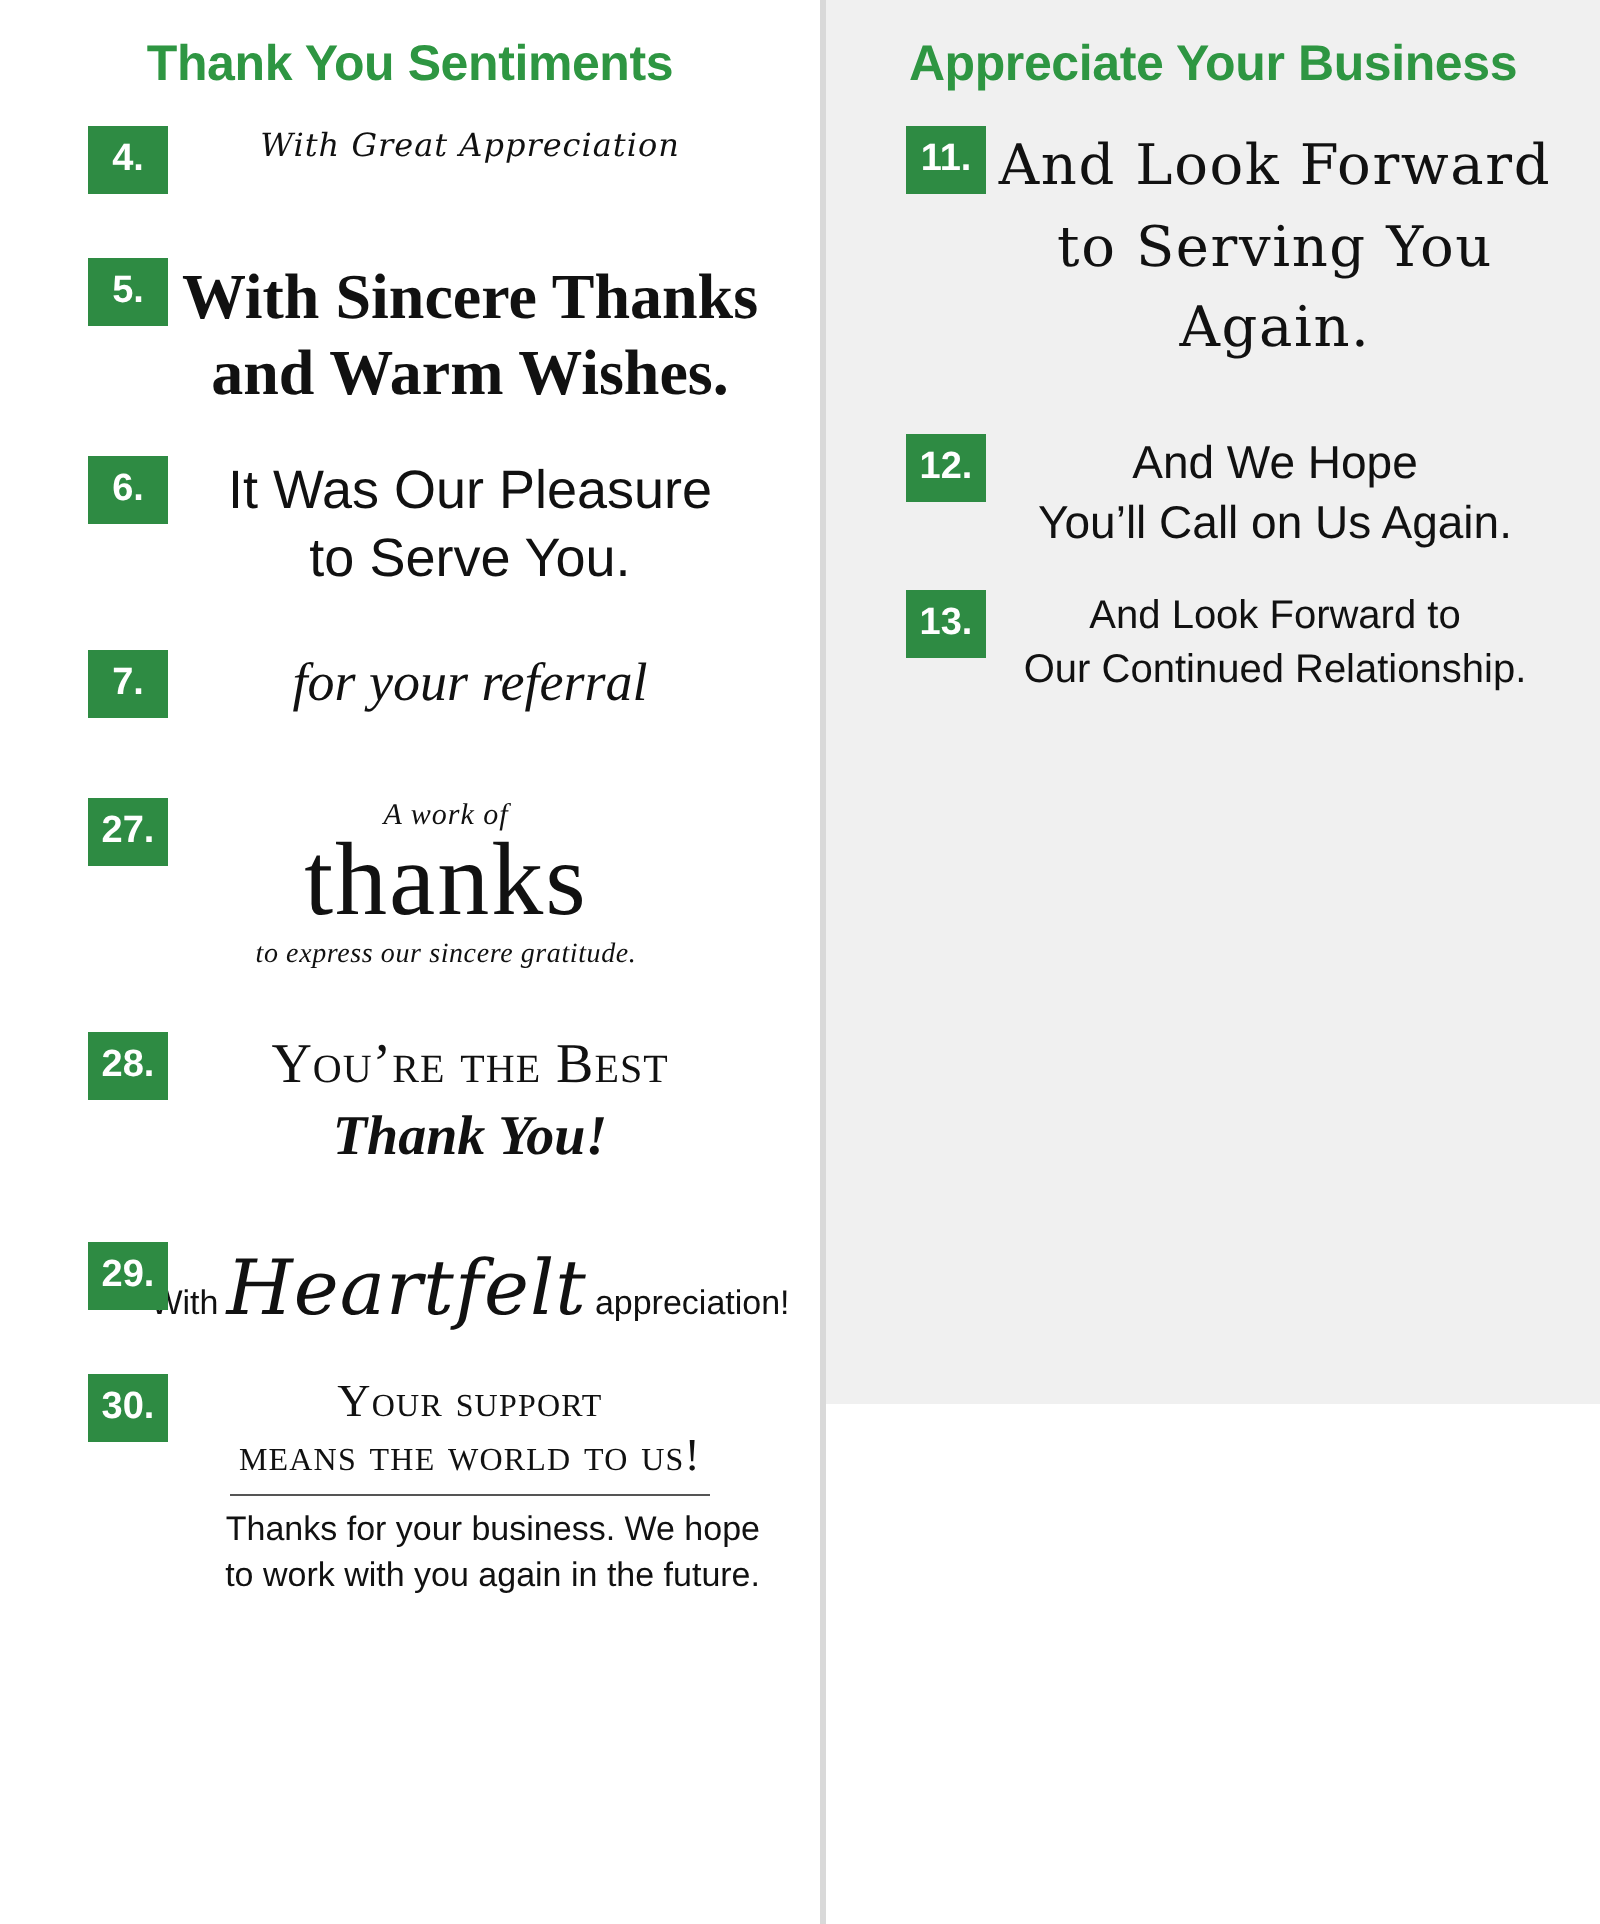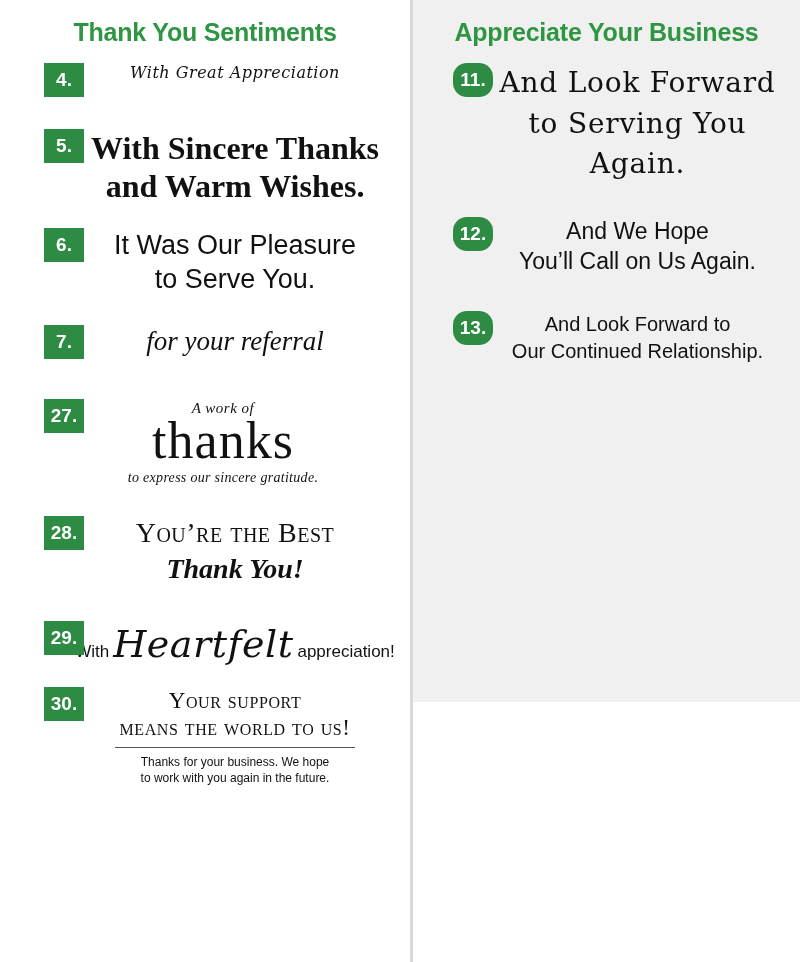--- a/index.html
+++ b/index.html
@@ -75,21 +75,21 @@
     line-height: 1.22;
   }
 
   
   .col-left .item { padding-left: 44px; padding-right: 30px; }
   .col-left .num { left: 44px; }
   .col-left .sent { margin-left: 46px; }
 
   
   .col-right .item { padding-left: 44px; padding-right: 24px; }
-  .col-right .num { left: 40px; border-radius: 14px; }
+  .col-right .num { left: 40px; }
   .col-right .sent { margin-left: 42px; }
 
   
   .s-script {
     font-family: "DejaVu Serif", serif;
     font-style: italic;
     font-size: 16px;
     letter-spacing: 0.5px;
   }
   .s-script-lg {
@@ -189,22 +189,23 @@
     letter-spacing: 0.6px;
   }
   .support-rule {
     width: 240px;
     height: 1px;
     background: #555;
     margin: 6px auto 6px auto;
   }
   .support-sub {
     font-family: "Liberation Sans", sans-serif;
-    font-size: 12px;
+    font-size: 17px;
     line-height: 1.35;
+    text-align: right;
   }
 </style>
 </head>
 <body>
 
 <div class="page">
 
   <div class="col col-left">
     <div class="col-title">Thank You Sentiments</div>
 
@@ -292,21 +293,21 @@
     </div>
 
     <div class="item" style="margin-top:32px;">
       <div class="num">12.</div>
       <div class="sent s-sans-md">
         <div>And We Hope</div>
         <div>You’ll Call on Us Again.</div>
       </div>
     </div>
 
-    <div class="item" style="margin-top:34px;">
+    <div class="item" style="margin-top:18px;">
       <div class="num">13.</div>
       <div class="sent s-sans-sm">
         <div>And Look Forward to</div>
         <div>Our Continued Relationship.</div>
       </div>
     </div>
   </div>
 
 </div>
 

